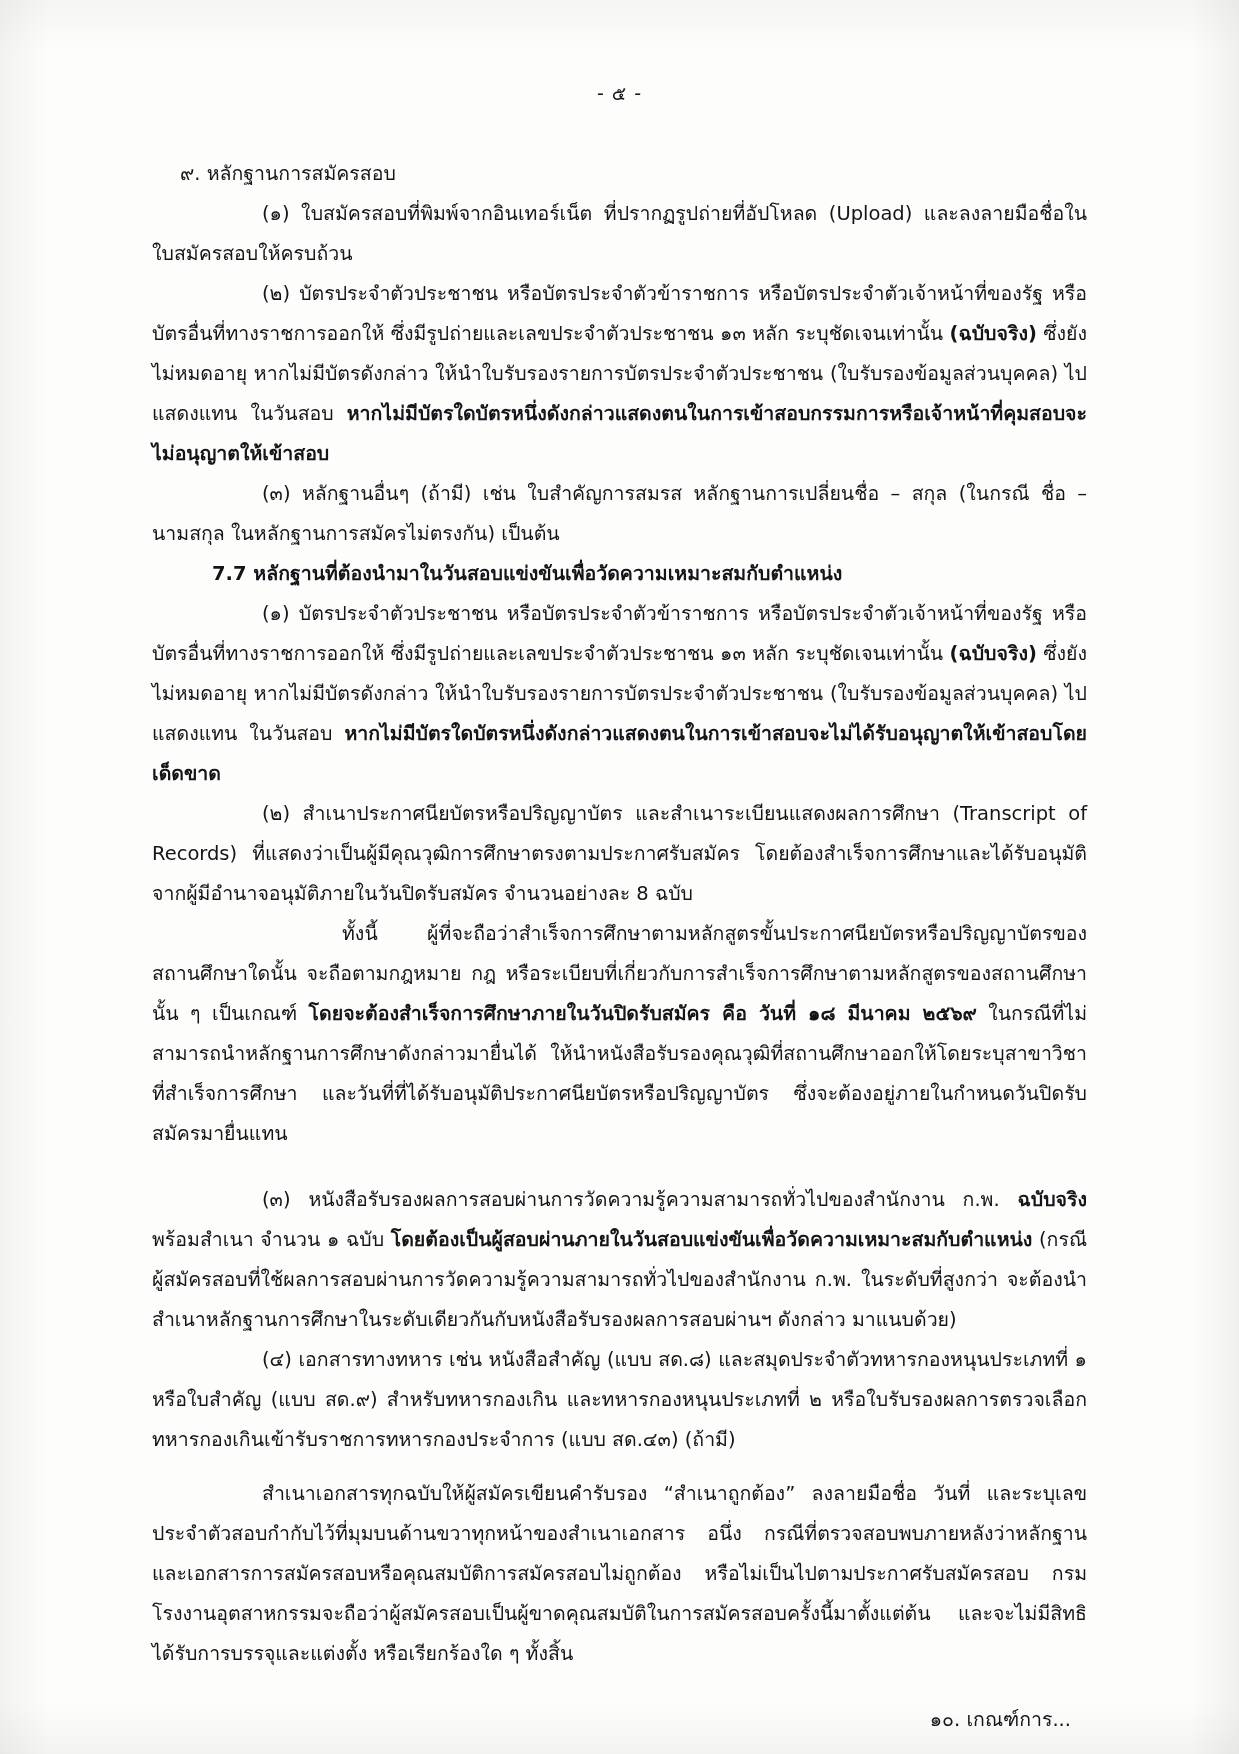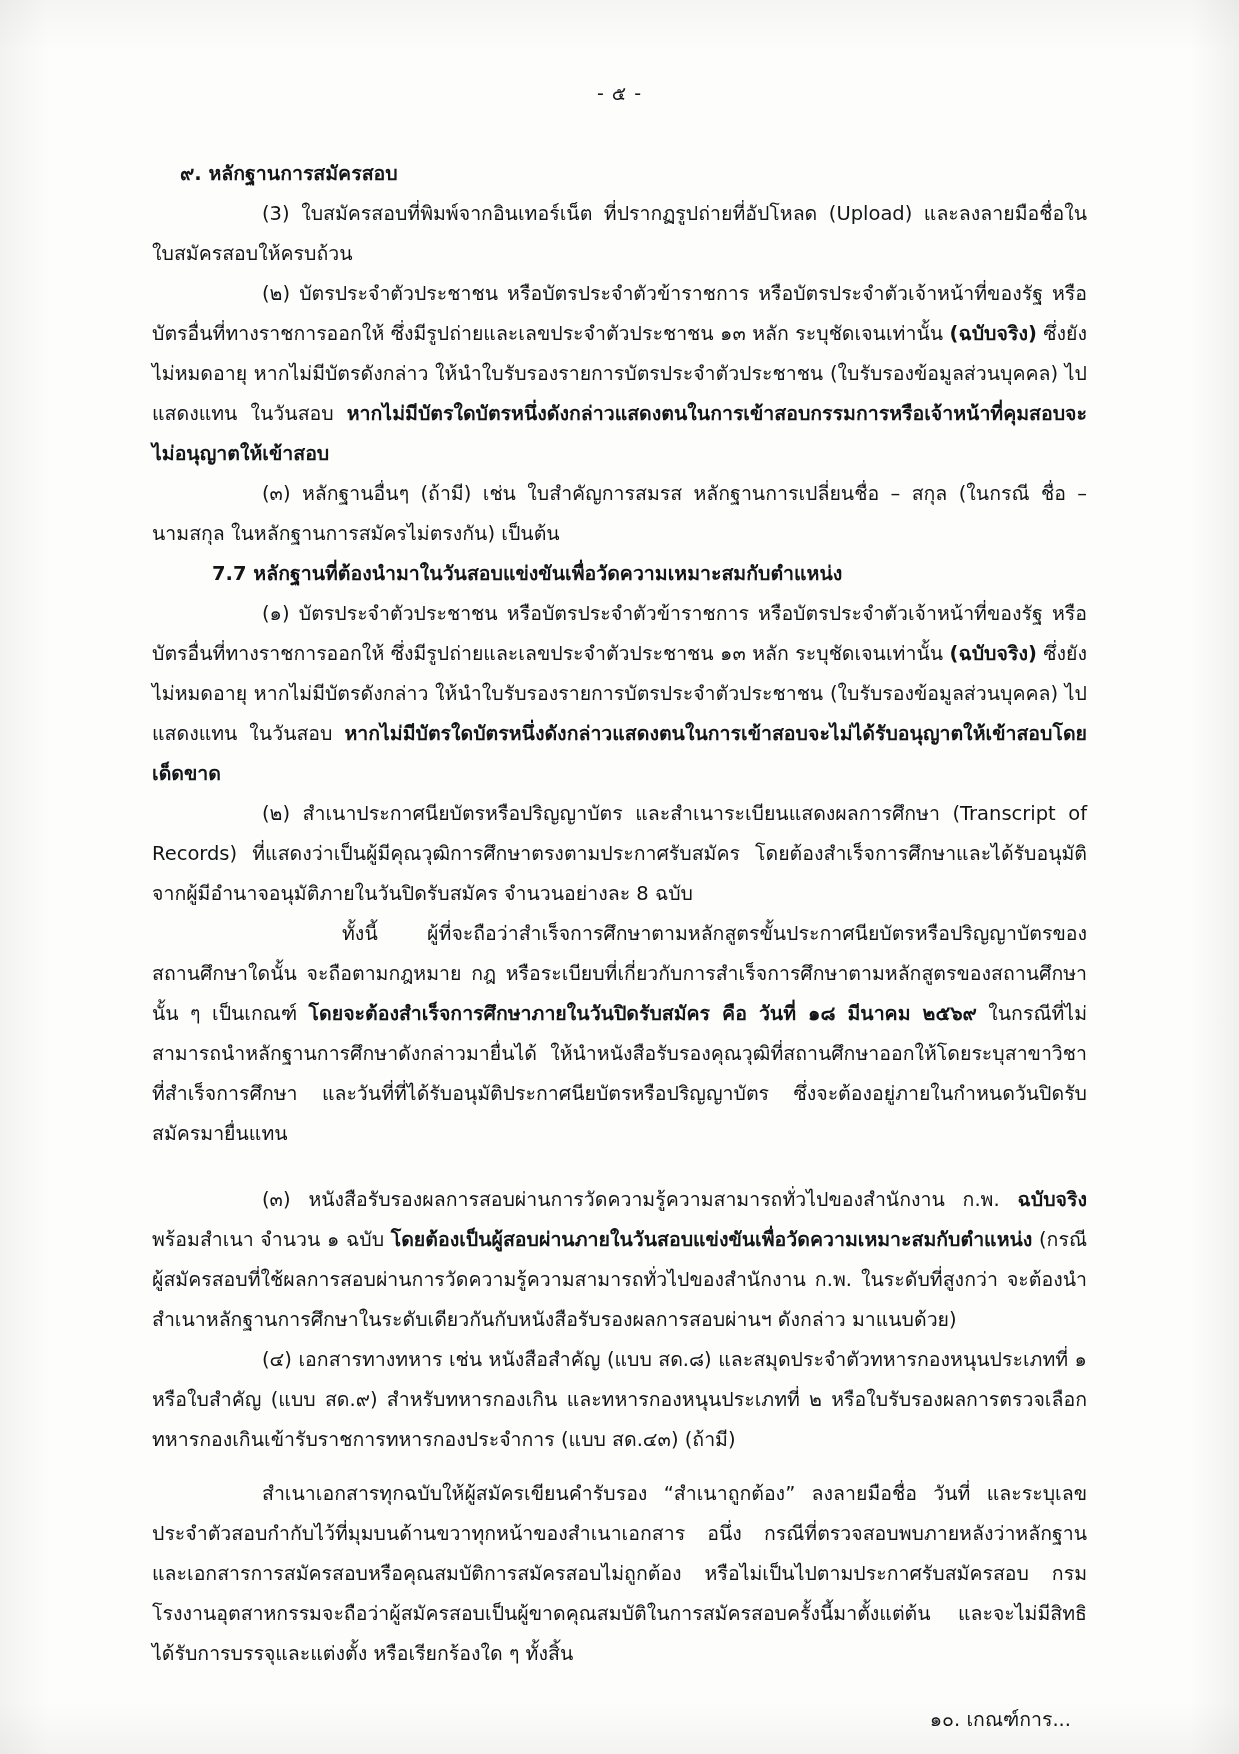--- a/index.html
+++ b/index.html
@@ -47,21 +47,21 @@
     margin: 0;
     font-size: 19.5px;
     line-height: 40px;
     color: #131519;
     text-align: justify;
     text-justify: inter-word;
     font-family: "DejaVu Sans", sans-serif;
   }
   .ind-head {
     text-indent: 28px;
-    font-weight: bold;
+    font-weight: normal;
   }
   .ind-sub {
     text-indent: 60px;
     font-weight: bold;
   }
   .ind-item {
     text-indent: 110px;
   }
   .ind-mid {
     text-indent: 190px;
@@ -91,21 +91,21 @@
 <body>
 
 <div class="page">
   <div class="content">
 
     <div class="page-number">- ๕ -</div>
 
     <p class="ind-head blk">๙. หลักฐานการสมัครสอบ</p>
 
 
-    <p class="ind-item blk">(3)  ใบสมัครสอบที่พิมพ์จากอินเทอร์เน็ต ที่ปรากฏรูปถ่ายที่อัปโหลด (Upload) และลงลายมือชื่อในใบสมัครสอบให้ครบถ้วน</p>
+    <p class="ind-item blk">(๑)  ใบสมัครสอบที่พิมพ์จากอินเทอร์เน็ต ที่ปรากฏรูปถ่ายที่อัปโหลด (Upload) และลงลายมือชื่อในใบสมัครสอบให้ครบถ้วน</p>
 
     <p class="ind-item blk"><span>(๒)  บัตรประจำตัวประชาชน หรือบัตรประจำตัวข้าราชการ หรือบัตรประจำตัวเจ้าหน้าที่ของรัฐ หรือบัตรอื่นที่ทางราชการออกให้ ซึ่งมีรูปถ่ายและเลขประจำตัวประชาชน ๑๓ หลัก ระบุชัดเจนเท่านั้น </span><b>(ฉบับจริง)</b><span> ซึ่งยังไม่หมดอายุ  หากไม่มีบัตรดังกล่าว ให้นำใบรับรองรายการบัตรประจำตัวประชาชน (ใบรับรองข้อมูลส่วนบุคคล) ไปแสดงแทน ในวันสอบ  </span><b>หากไม่มีบัตรใดบัตรหนึ่งดังกล่าวแสดงตนในการเข้าสอบกรรมการหรือเจ้าหน้าที่คุมสอบจะไม่อนุญาตให้เข้าสอบ</b></p>
 
     <p class="ind-item blk">(๓)  หลักฐานอื่นๆ (ถ้ามี) เช่น ใบสำคัญการสมรส  หลักฐานการเปลี่ยนชื่อ – สกุล (ในกรณี ชื่อ – นามสกุล ในหลักฐานการสมัครไม่ตรงกัน) เป็นต้น</p>
 
     <p class="ind-sub blk">7.7 หลักฐานที่ต้องนำมาในวันสอบแข่งขันเพื่อวัดความเหมาะสมกับตำแหน่ง</p>
 
     <p class="ind-item blk"><span>(๑)  บัตรประจำตัวประชาชน หรือบัตรประจำตัวข้าราชการ หรือบัตรประจำตัวเจ้าหน้าที่ของรัฐ หรือบัตรอื่นที่ทางราชการออกให้ ซึ่งมีรูปถ่ายและเลขประจำตัวประชาชน ๑๓ หลัก ระบุชัดเจนเท่านั้น </span><b>(ฉบับจริง)</b><span> ซึ่งยังไม่หมดอายุ หากไม่มีบัตรดังกล่าว ให้นำใบรับรองรายการบัตรประจำตัวประชาชน (ใบรับรองข้อมูลส่วนบุคคล) ไปแสดงแทน ในวันสอบ </span><b>หากไม่มีบัตรใดบัตรหนึ่งดังกล่าวแสดงตนในการเข้าสอบจะไม่ได้รับอนุญาตให้เข้าสอบโดยเด็ดขาด</b></p>
 
     <p class="ind-item blk">(๒)  สำเนาประกาศนียบัตรหรือปริญญาบัตร และสำเนาระเบียนแสดงผลการศึกษา (Transcript of Records) ที่แสดงว่าเป็นผู้มีคุณวุฒิการศึกษาตรงตามประกาศรับสมัคร โดยต้องสำเร็จการศึกษาและได้รับอนุมัติจากผู้มีอำนาจอนุมัติภายในวันปิดรับสมัคร จำนวนอย่างละ 8 ฉบับ</p>

